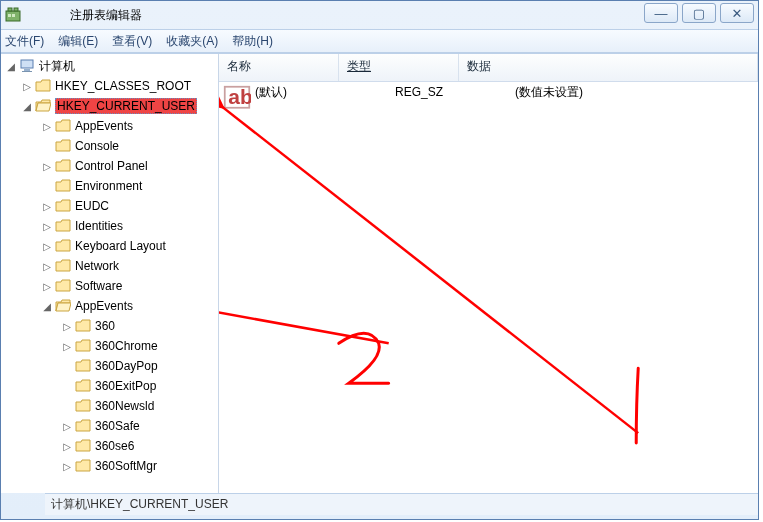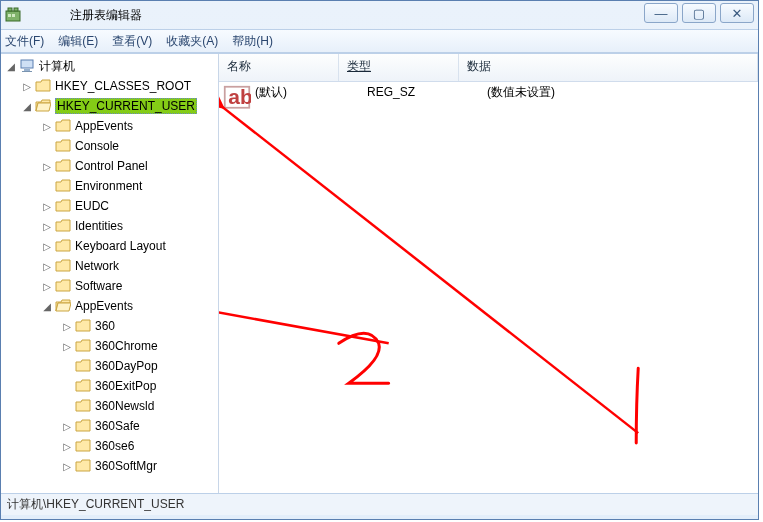--- a/index.html
+++ b/index.html
@@ -13,47 +13,47 @@
 .win-controls { position: absolute; right: 4px; top: 2px; display: flex; gap: 4px; }
 .win-btn { width: 34px; height: 20px; border: 1px solid #8aa6c9; border-radius: 3px; background: linear-gradient(#f7fbff,#dce9f7); display:flex; align-items:center; justify-content:center; color:#3a5a80; font-size:13px; cursor:default; }
 
 .menubar { height: 24px; background: linear-gradient(#f7fbff,#e7f0fa); border-top:1px solid #bcd0e8; border-bottom:1px solid #bcd0e8; display:flex; align-items:center; padding: 0 4px; gap: 14px; color:#2a466f; }
 .menubar span { cursor:default; }
 
 .content { display:flex; height: 440px; background:#fff; border-top:1px solid #bcd0e8; }
 .tree-pane { width: 218px; border-right:1px solid #c8d6e8; overflow-y: scroll; overflow-x:hidden; padding: 2px 0; position:relative; }
 .list-pane { flex:1; position:relative; overflow:hidden; }
 
-.statusbar { height: 22px; border-top:1px solid #bcd0e8; background:#eef4fb; color:#333; padding: 10px 6px; display:flex; align-items:center; }
+.statusbar { height: 22px; border-top:1px solid #bcd0e8; background:#eef4fb; color:#333; padding: 10px 6px; display:flex; align-items:center;margin-left:44px; }
 
 
 .tree { list-style:none; }
 .tree-item { white-space: nowrap; height: 20px; display:flex; align-items:center; cursor:default; }
 .tree-item .toggle { width:12px; text-align:center; color:#666; font-size:10px; margin-right:2px; display:inline-block; }
 .tree-item .folder { width:16px; height:14px; margin-right:4px; display:inline-block; position:relative; }
 .tree-item .folder svg { display:block; }
 .tree-item .comp { width:16px; height:14px; margin-right:4px; display:inline-block; }
 .tree-item .label { color:#000; }
-.tree-item.selected .label { background:#84cc16; border:1px dotted #6a8cc0; padding:0 1px; }
+.tree-item.selected .label { background:#ef4444; border:1px dotted #6a8cc0; padding:0 1px; }
 .indent-0 { padding-left: 4px; }
 .indent-1 { padding-left: 20px; }
 .indent-2 { padding-left: 40px; }
 .indent-3 { padding-left: 60px; }
 
 
 .list-header { height: 28px; background: linear-gradient(#fdfefe,#eef3f9); border-bottom:1px solid #d0dcec; display:flex; }
 .col { border-right:1px solid #d8e2ee; padding: 4px 8px; color:#1a2a3a; }
 .col-name { width:120px; }
 .col-type { width:120px;text-decoration:underline; }
 .col-data { flex:1; }
 
 .list-row { display:flex; height:20px; align-items:center; padding-left:4px; }
 .list-row .ricon { width:28px; height:14px; margin-right:4px; }
 .list-row .rcell-name { width:112px; }
-.list-row .rcell-type { width:120px; }
+.list-row .rcell-type { width:120px;margin-left:28px; }
 .list-row .rcell-data { flex:1; }
 
 
 ::-webkit-scrollbar { width:16px; background:#eef3f9; }
 ::-webkit-scrollbar-thumb { background:#c5d5e9; border:1px solid #a9bfd9; border-radius:2px; }
 ::-webkit-scrollbar-button { height:16px; background:#dde8f5; border:1px solid #a9bfd9; }
 
 
 .annot { position:absolute; left:0; top:0; width:100%; height:100%; pointer-events:none; }
 </style>

